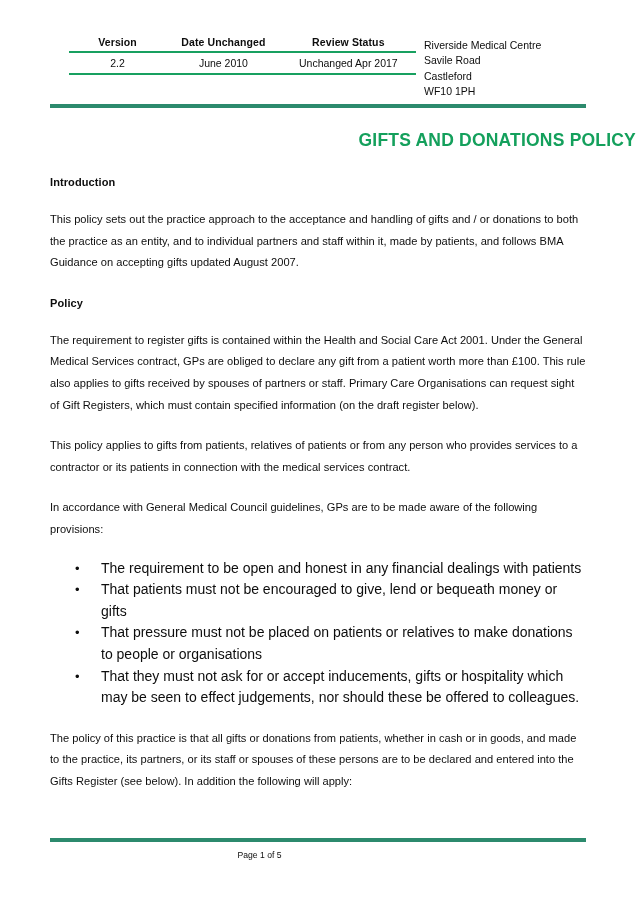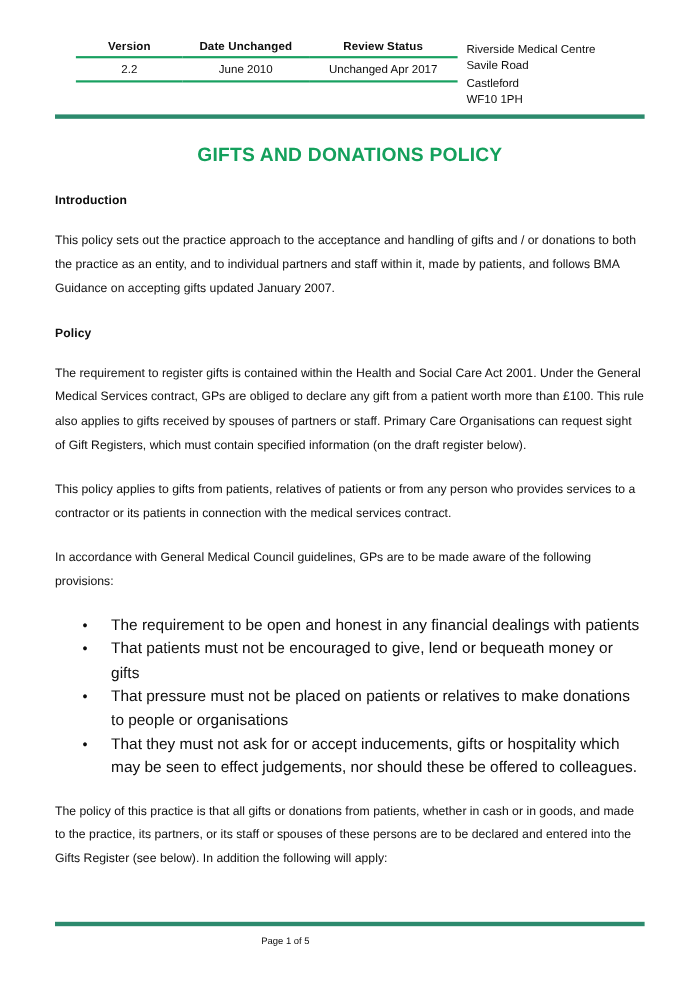--- a/index.html
+++ b/index.html
@@ -86,21 +86,21 @@
     height: 4px;
     background: #2c8a6d;
   }
 
   
   .doc-title {
     position: absolute;
     left: 0;
     top: 130px;
     width: 636px;
-    text-align: center;
+    text-align: right;
     color: #14a05c;
     font-size: 17.5px;
     font-weight: bold;
     letter-spacing: 0.2px;
   }
 
   .content {
     position: absolute;
     left: 50px;
     top: 176px;
@@ -191,21 +191,21 @@
   </div>
 
   <div class="rule-top"></div>
 
   <div class="doc-title">GIFTS AND DONATIONS POLICY</div>
 
   <div class="content">
 
     <h2 class="section">Introduction</h2>
 
-    <p class="para">This policy sets out the practice approach to the acceptance and handling of gifts and / or donations to both the practice as an entity, and to individual partners and staff within it, made by patients, and follows BMA Guidance on accepting gifts updated January 2007.</p>
+    <p class="para">This policy sets out the practice approach to the acceptance and handling of gifts and / or donations to both the practice as an entity, and to individual partners and staff within it, made by patients, and follows BMA Guidance on accepting gifts updated August 2007.</p>
 
     <h2 class="section policy">Policy</h2>
 
     <p class="para">The requirement to register gifts is contained within the Health and Social Care Act 2001.  Under the General Medical Services contract, GPs are obliged to declare any gift from a patient worth more than £100. This rule also applies to gifts received by spouses of partners or staff. Primary Care Organisations can request sight of Gift Registers, which must contain specified information (on the draft register below).</p>
 
     <p class="para">This policy applies to gifts from patients, relatives of patients or from any person who provides services to a contractor or its patients in connection with the medical services contract.</p>
 
 
     <p class="para tight">In accordance with General Medical Council guidelines, GPs are to be made aware of the following provisions:</p>
 

